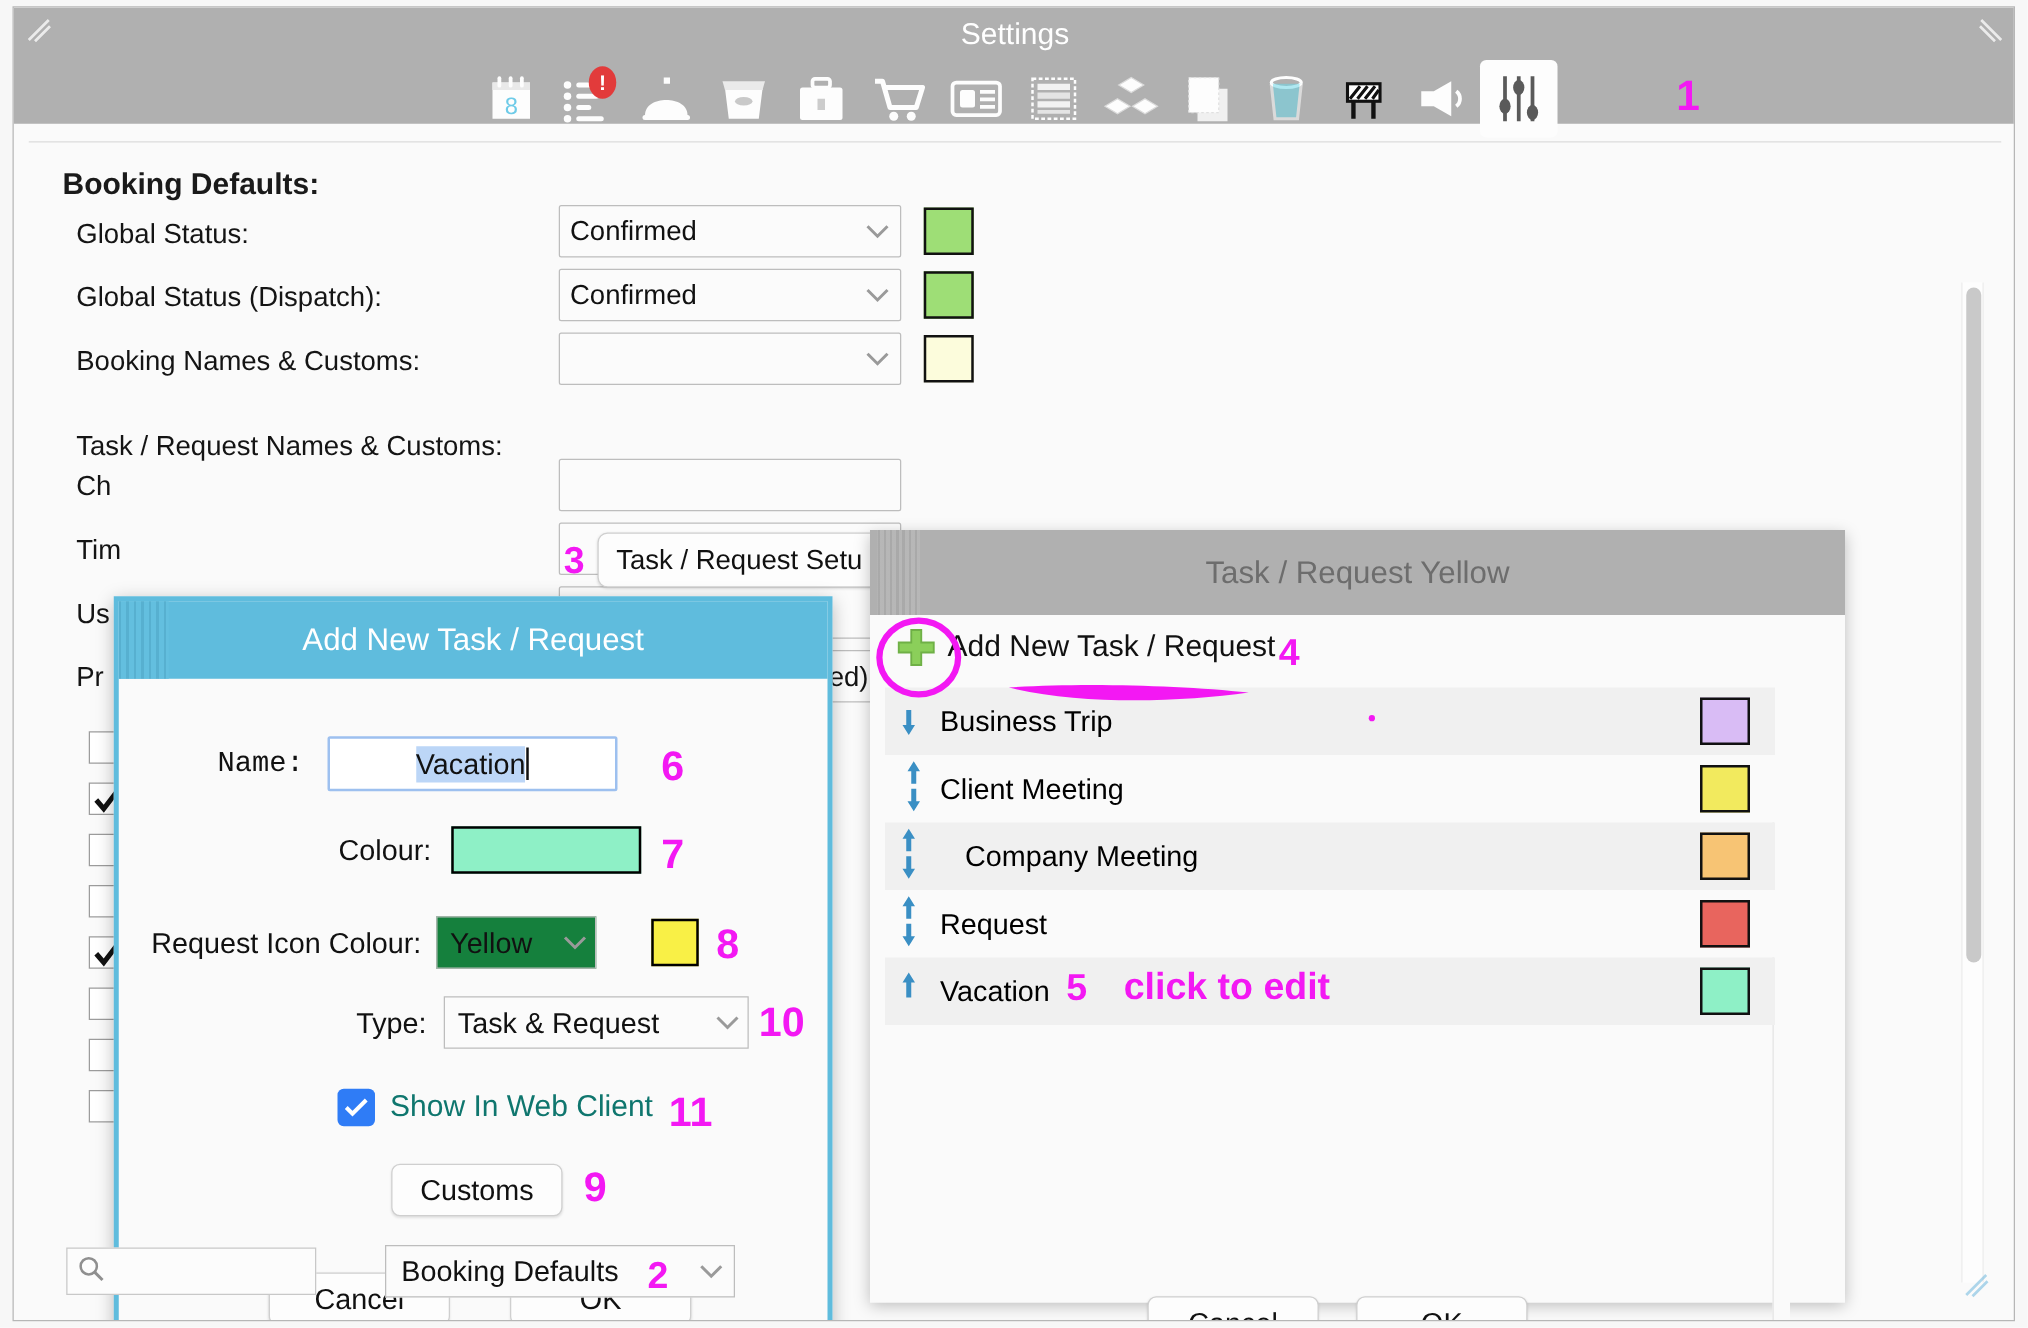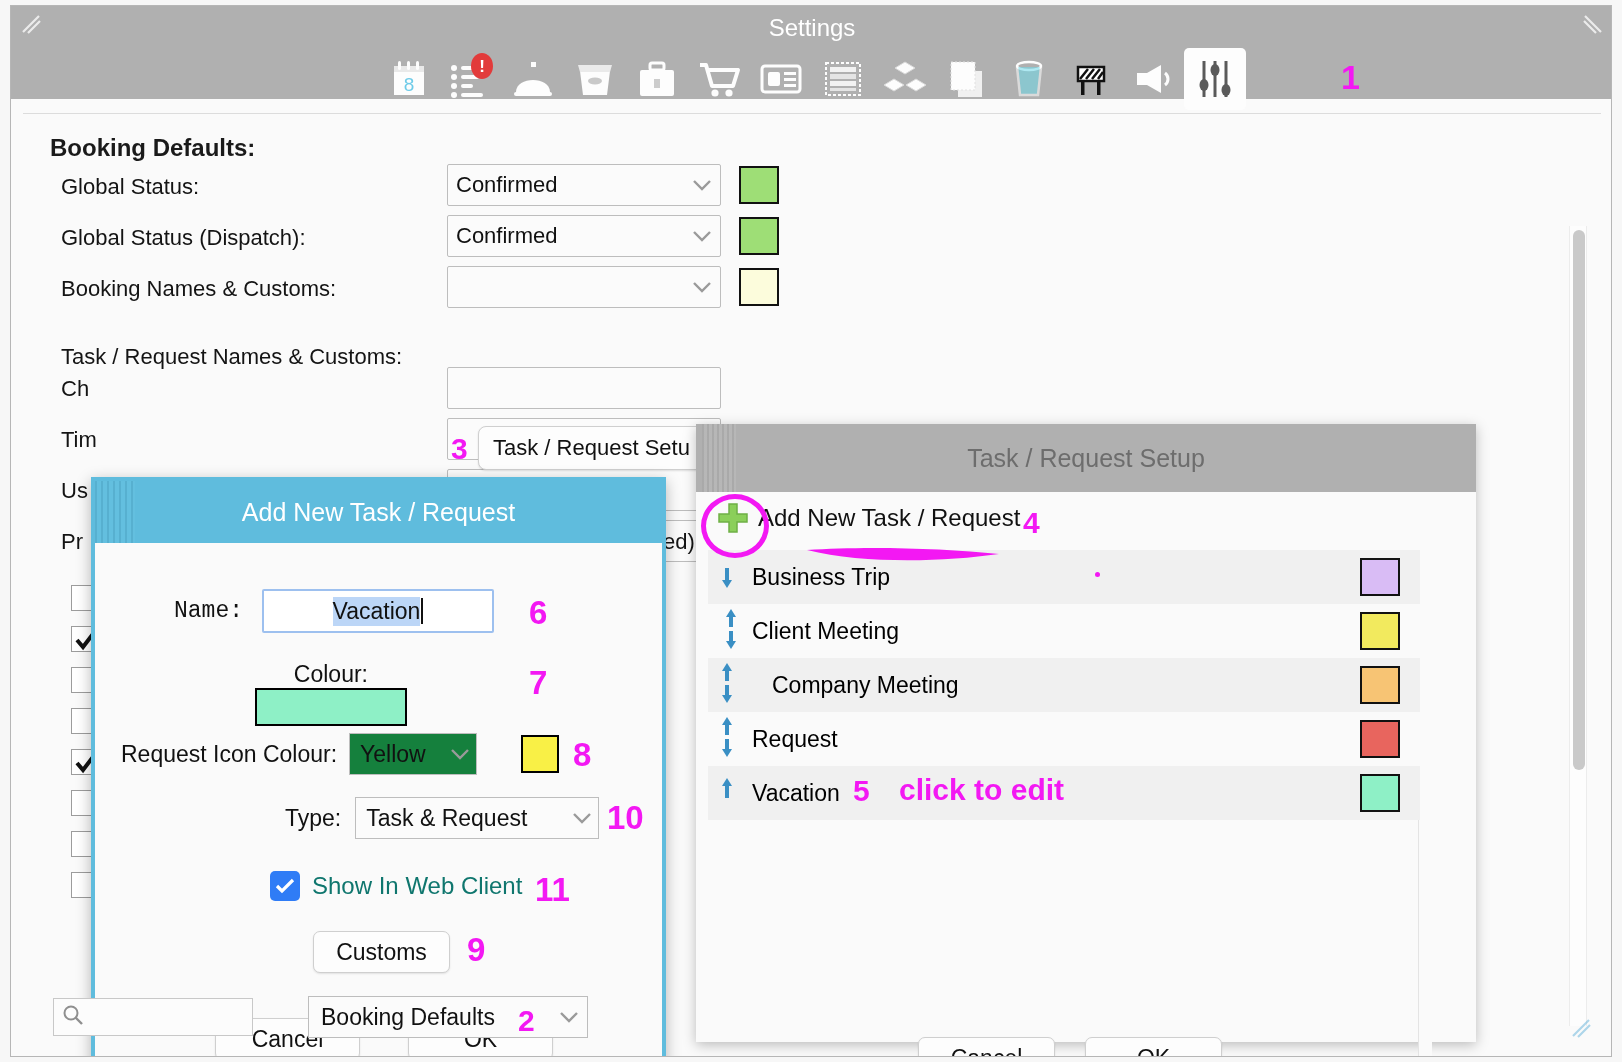--- a/index.html
+++ b/index.html
@@ -188,21 +188,21 @@
     width:232px; height:44px; background:#fff;
     border:2px solid #9dc0ef; border-radius:2px;
     display:flex; align-items:center; justify-content:center;
     font-size:23px; color:#111; position:relative;
   }
   #name-val { background:#bcd6f7; padding:1px 0px; }
   .caret { display:inline-block; width:2px; height:26px; background:#111;
            vertical-align:-5px; margin-left:1px; }
   #anno-6 { position:absolute; left:434px; top:113px; font-size:33px; }
 
-  #colour-row { left:160px; top:180px;flex-direction:column; }
+  #colour-row { left:160px; top:180px; }
   #colour-swatch { width:152px; height:38px; background:#8ef0c6; border:2px solid #000; }
   #anno-7 { position:absolute; left:434px; top:183px; font-size:33px; }
 
   #icon-row { left:26px; top:252px; }
   #icon-combo {
     width:128px; height:42px; background:#15803d; border:1px solid #bdbdbd;
     display:flex; align-items:center; padding:0 6px 0 10px;
     font-size:23px; color:#111;
   }
   #icon-swatch { width:38px; height:38px; background:#f9f046; border:2px solid #000;
@@ -490,21 +490,21 @@
       <div class="cbox" style="left:48px; top:758px;"></div>
 
       <div class="anno" id="anno-3">3</div>
       <div id="tr-setup-btn">Task / Request Setu</div>
 
     </div>
 
     <div id="tr-sheet">
       <div id="tr-sheet-title">
         <div id="tr-grip"></div>
-        <span>Task / Request Setup</span>
+        <span>Task / Request Yellow</span>
       </div>
 
       <div id="tr-body">
         <div id="sheet-track"></div>
 
         <div id="add-row">
           <span id="plus-icon">
             <svg width="34" height="34" viewBox="0 0 34 34">
               <path d="M13 3 L21 3 L21 13 L31 13 L31 21 L21 21 L21 31 L13 31 L13 21 L3 21 L3 13 L13 13 Z" fill="#8bcf5a" stroke="#6fb046" stroke-width="1.5"></path>
             </svg>

